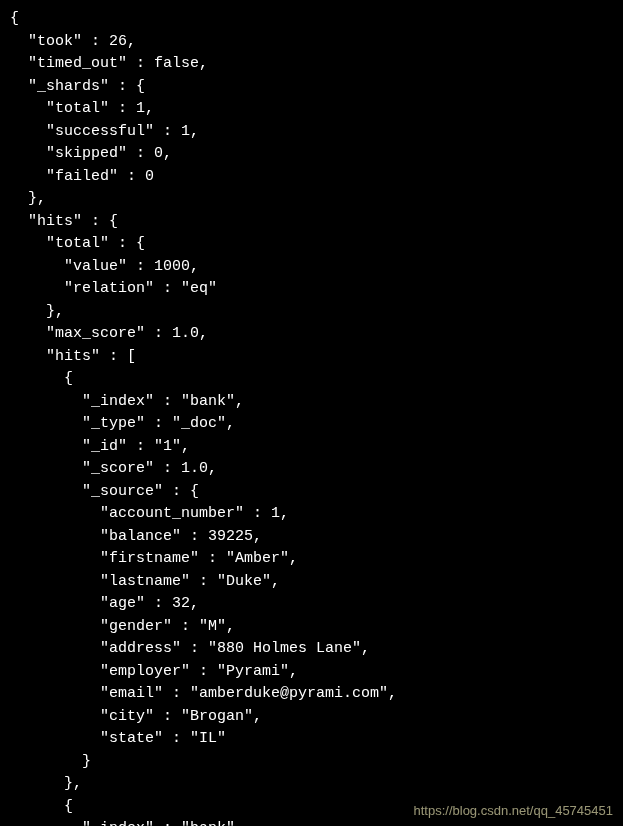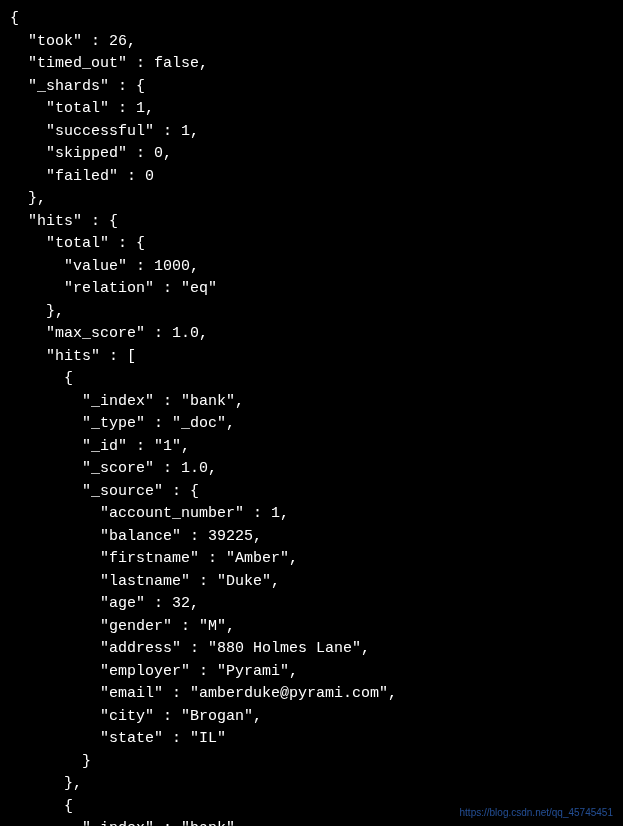--- a/index.html
+++ b/index.html
@@ -19,22 +19,22 @@
       overflow: hidden;
       position: relative;
     }
     .code-block {
       white-space: pre;
     }
     .watermark {
       position: absolute;
       bottom: 6px;
       right: 10px;
-      color: #3b82f6;
-      font-size: 10px;
+      color: #fef9c3;
+      font-size: 13px;
       font-family: Arial, sans-serif;
       opacity: 0.6;
     }
   </style>
 </head>
 <body>
 
 <div class="code-block"><span>{</span>
 <span>  "took" : 26,</span>
 <span>  "timed_out" : false,</span>

